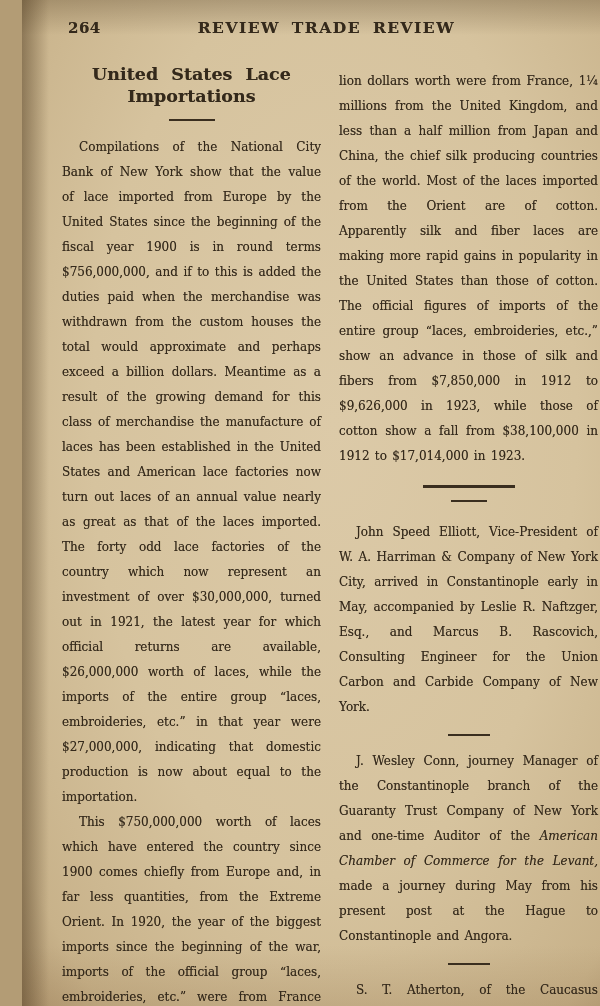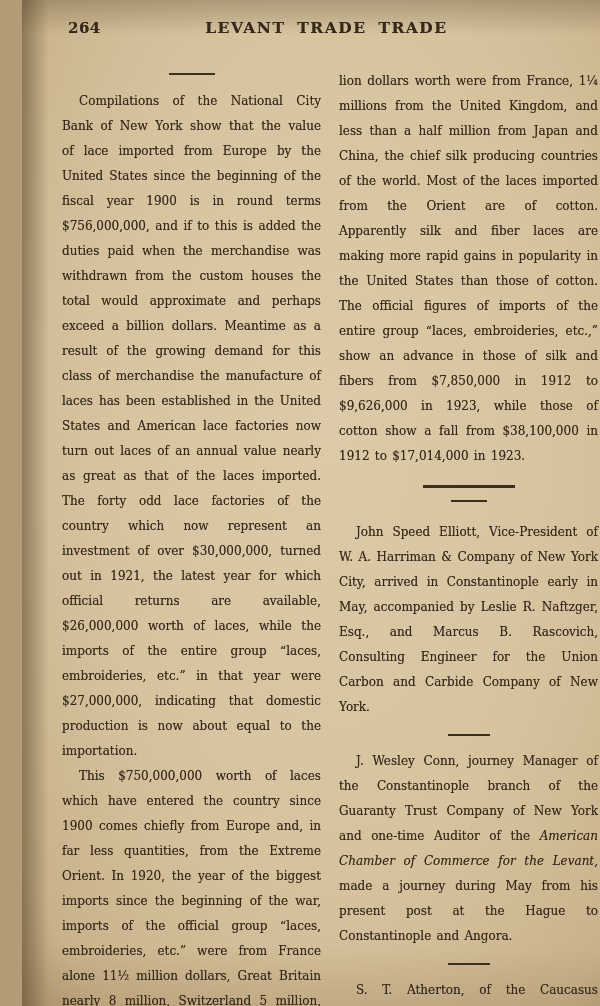--- a/index.html
+++ b/index.html
@@ -80,26 +80,30 @@
   }
   .italic { font-style: italic; }
 </style>
 </head>
 <body>
 
 <div class="page">
 
   <div class="header">
     <span class="page-number">264</span>
-    <span class="journal-title">LEVANT TRADE TRADE</span>
+    <span class="journal-title">REVIEW TRADE REVIEW</span>
   </div>
 
   <div class="columns">
 
     <div class="col">
+      <h2 class="article-title">
+        <span>United States Lace</span><br>
+        <span>Importations</span>
+      </h2>
       <hr class="rule title-rule">
       <p class="body-text indent">Compilations of the National City Bank of New York show that the value of lace imported from Europe by the United States since the beginning of the fiscal year 1900 is in round terms $756,000,000, and if to this is added the duties paid when the merchandise was withdrawn from the custom houses the total would approximate and perhaps exceed a billion dollars. Meantime as a result of the growing demand for this class of merchandise the manufacture of laces has been established in the United States and American lace factories now turn out laces of an annual value nearly as great as that of the laces imported. The forty odd lace factories of the country which now represent an investment of over $30,000,000, turned out in 1921, the latest year for which official returns are available, $26,000,000 worth of laces, while the imports of the entire group “laces, embroideries, etc.” in that year were $27,000,000, indicating that domestic production is now about equal to the importation.</p>
       <p class="body-text indent spaced-top">This $750,000,000 worth of laces which have entered the country since 1900 comes chiefly from Europe and, in far less quantities, from the Extreme Orient. In 1920, the year of the biggest imports since the beginning of the war, imports of the official group “laces, embroideries, etc.” were from France alone 11½ million dollars, Great Britain nearly 8 million, Switzerland 5 million, Germany 1½ million, Italy 1⅓ million, China 2⅓ million, Japan 1¾ million, and from Madeira, 2⅓ million dollars worth. Curiously, but a very small share of the silk laces imported come from the Orient, the chief silk producing section of the world, since of the $7,532,000 worth of silk laces, embroideries, etc., imported in the high record year 1920, 5¼ mil-</p>
     </div>
 
     <div class="col">
       <p class="body-text" style="margin-top: 8px;">lion dollars worth were from France, 1¼ millions from the United Kingdom, and less than a half million from Japan and China, the chief silk producing countries of the world. Most of the laces imported from the Orient are of cotton. Apparently silk and fiber laces are making more rapid gains in popularity in the United States than those of cotton. The official figures of imports of the entire group “laces, embroideries, etc.,” show an advance in those of silk and fibers from $7,850,000 in 1912 to $9,626,000 in 1923, while those of cotton show a fall from $38,100,000 in 1912 to $17,014,000 in 1923.</p>
 
       <hr class="rule section-rule">
       <hr class="rule sub-rule">

